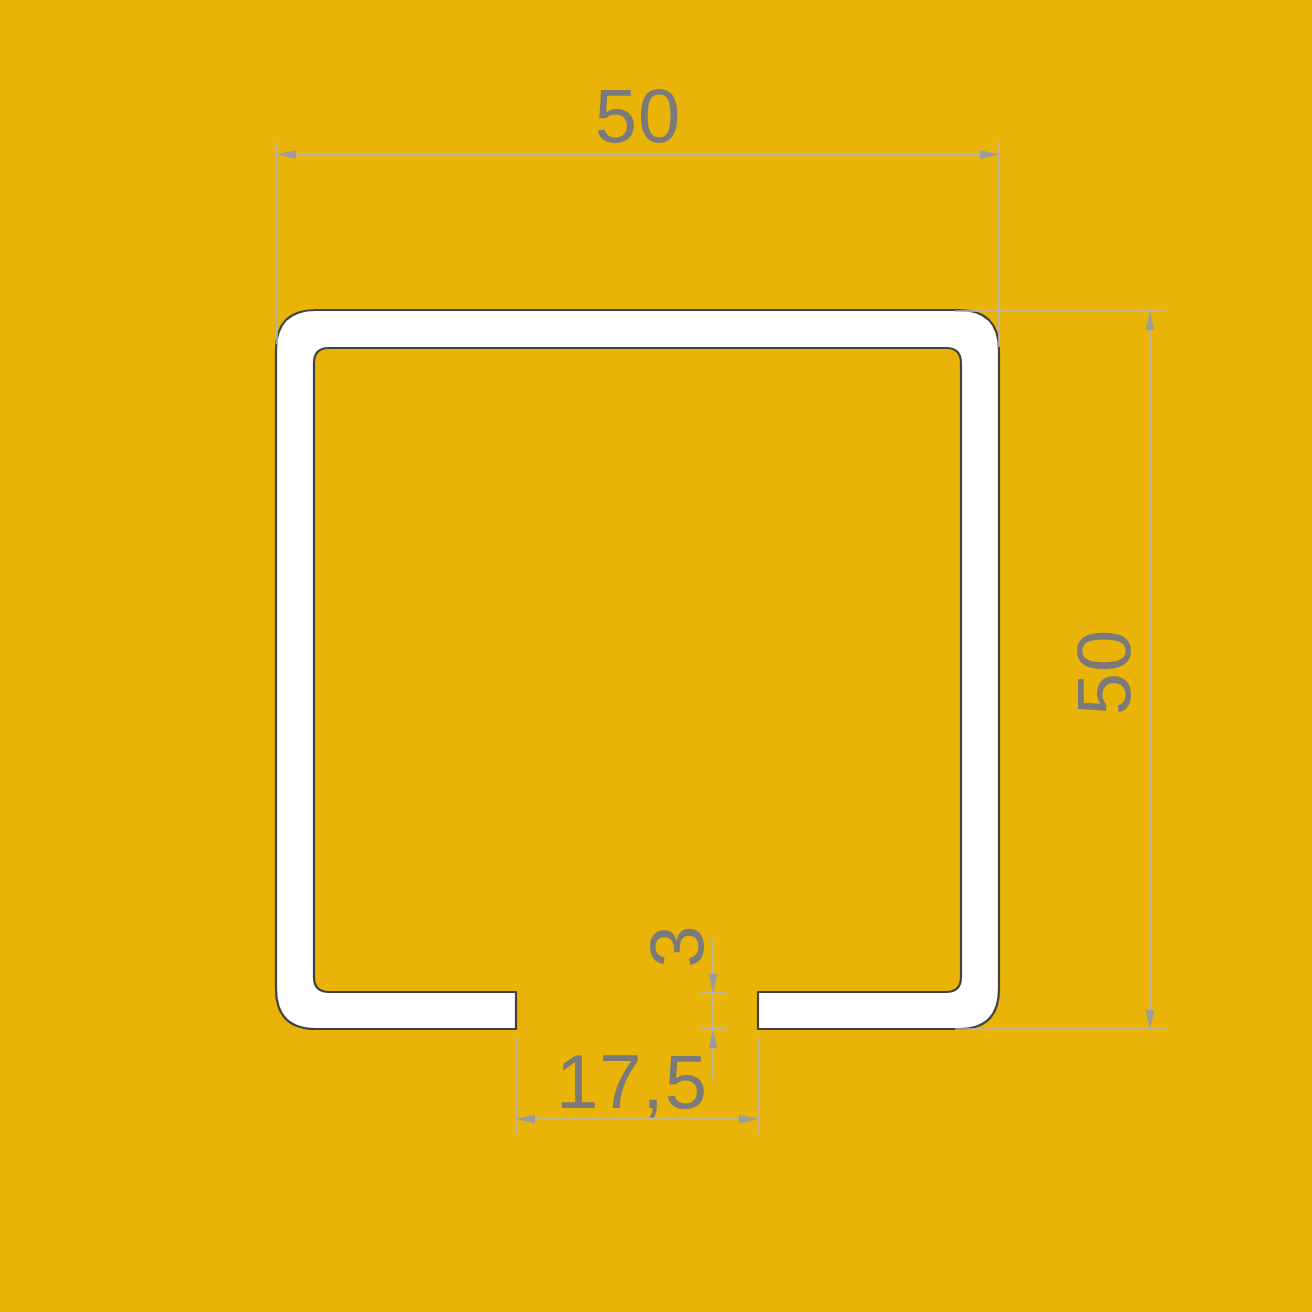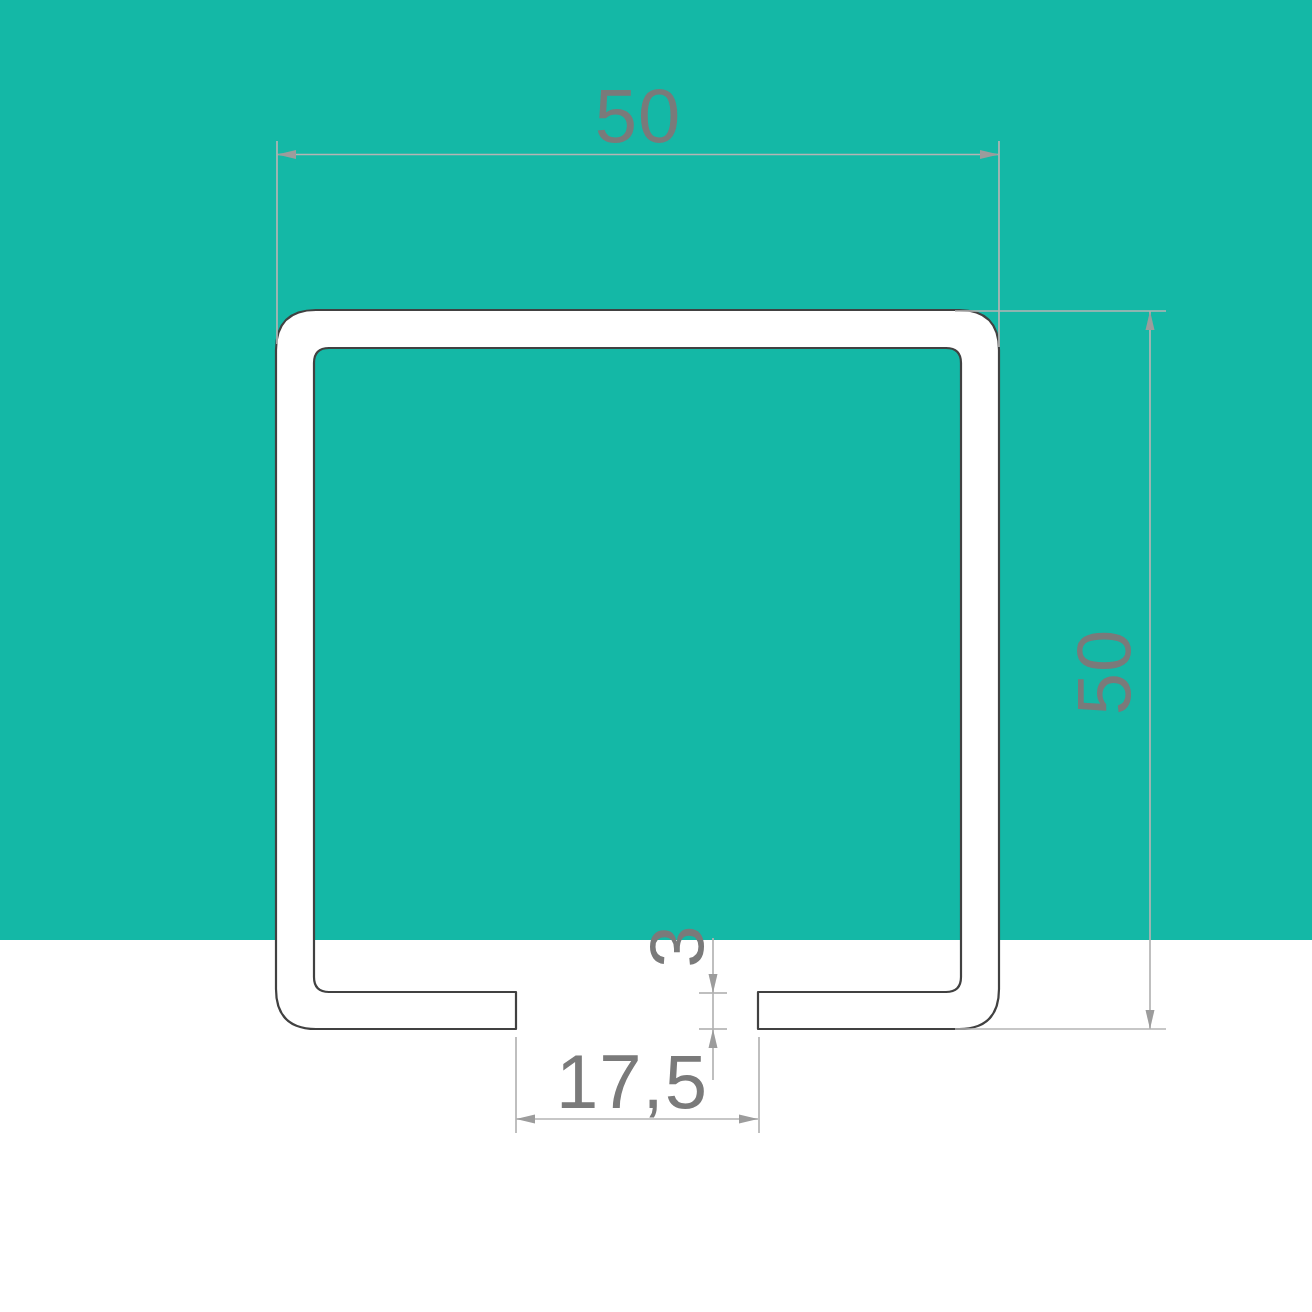--- a/index.html
+++ b/index.html
@@ -6,22 +6,22 @@
     margin: 0;
     padding: 0;
     background: #ffffff;
     width: 1312px;
     height: 1312px;
     overflow: hidden;
   }
   .canvas-wrap {
     position: relative;
     width: 1312px;
-    height: 940px;
-    background: #14b8a6;
+    height: 1312px;
+    background: #eab308;
   }
   svg { display: block; }
 
   .profile {
     fill: #ffffff;
     stroke: #414141;
     stroke-width: 2.2;
     stroke-linejoin: round;
   }
   .dimline {

